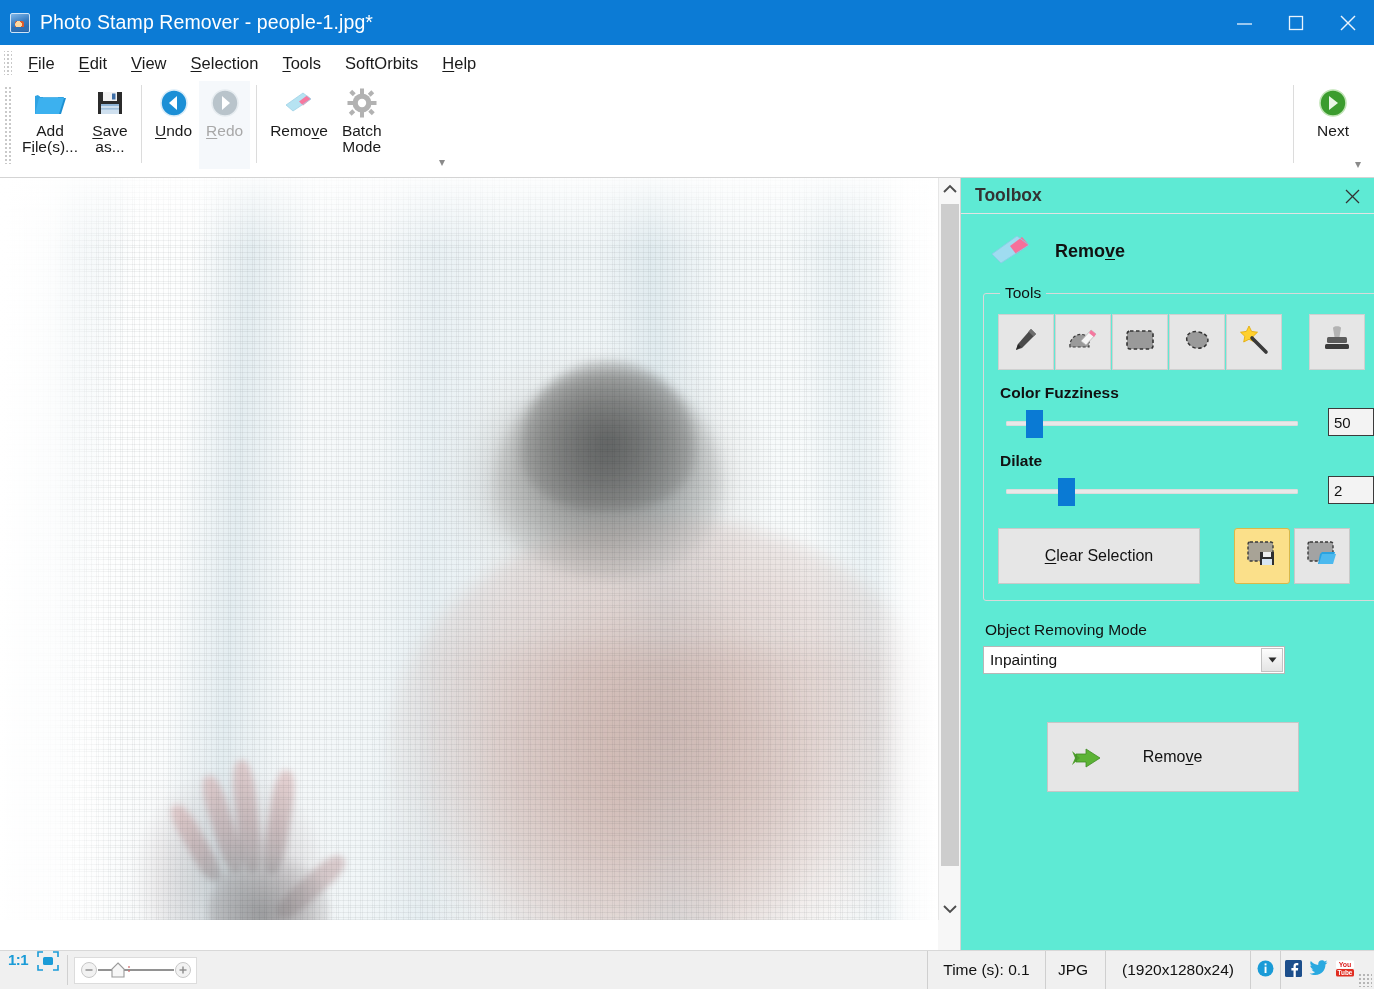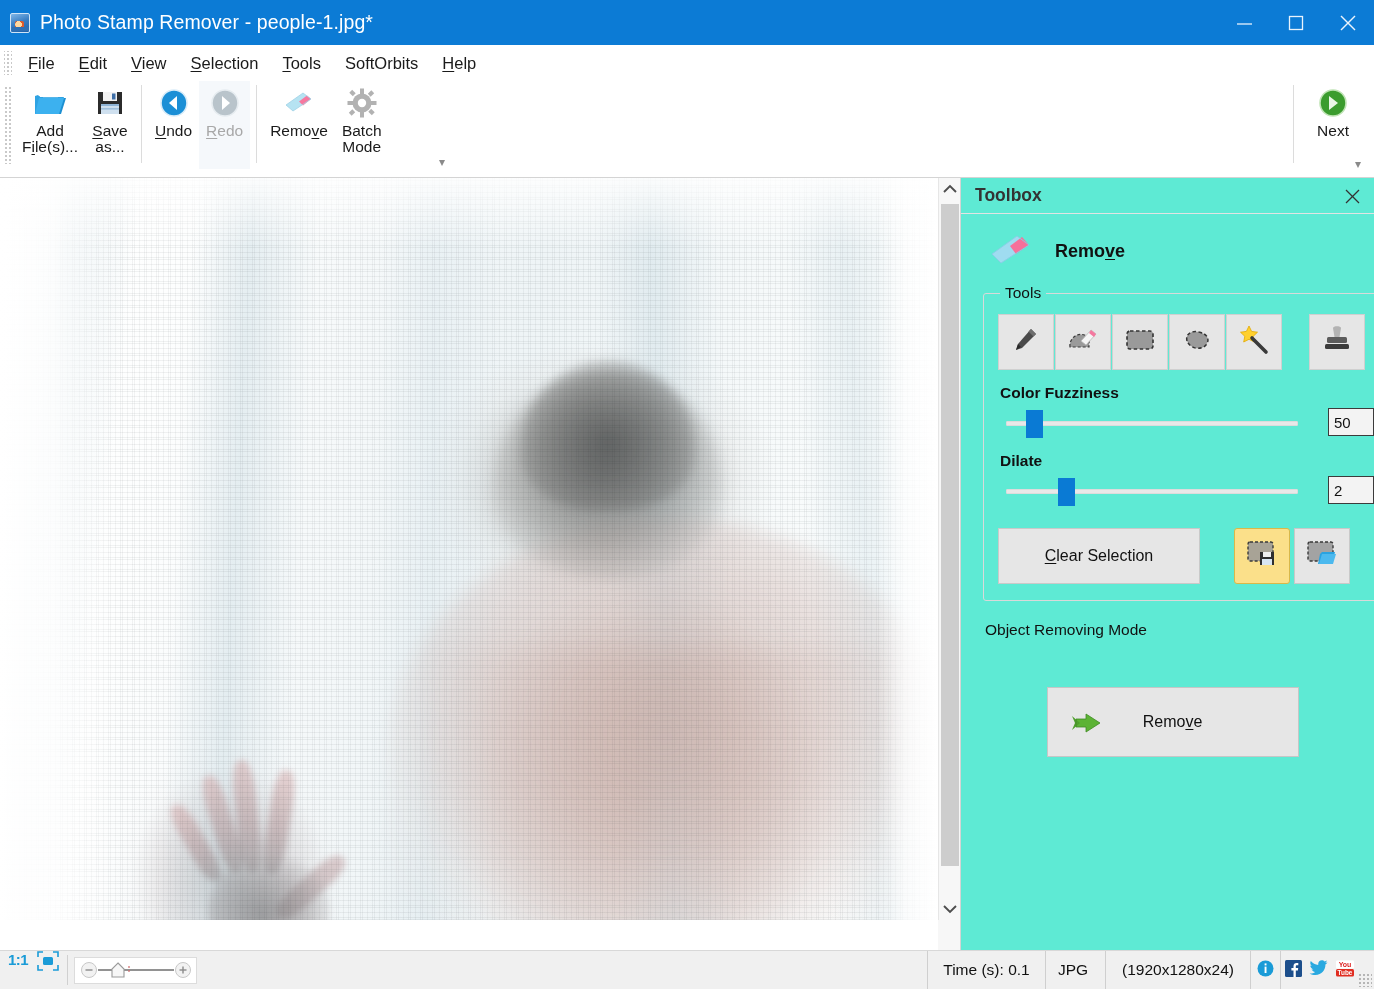--- a/index.html
+++ b/index.html
@@ -623,20 +623,28 @@
                   <path d="M14 14 L16 12 L29 12 L26 24 L12 24 Z" fill="#2aa3e0"></path>
                   <path d="M16 14 L30 14 L27 24 L13 24 Z" fill="#4cb9ee"></path>
                 </svg>
               </span>
             </div>
           </div>
         </div>
       </fieldset>
 
       <div class="mode-label">Object Removing Mode</div>
+      <div class="combo">
+        <span>Inpainting</span>
+        <span class="combo-arrow">
+          <svg width="9" height="6" viewBox="0 0 9 6">
+              <path d="M0.5 0.5 L4.5 5.5 L8.5 0.5 Z" fill="#2b2b2b"></path>
+            </svg>
+        </span>
+      </div>
 
       <div class="remove-btn-wrap">
         <div class="remove-btn">
           <span class="ra">
             <svg width="42" height="30" viewBox="0 0 42 30">
               <path d="M16 6 L30 15 L16 24 L16 19 L6 19 L6 11 L16 11 Z" fill="#5cb335"></path>
               <path d="M2 8 L10 15 L2 22 L5 15 Z" fill="#4f9f2d"></path>
               <path d="M16 6 L30 15 L16 24 L16 19 L6 19 L6 11 L16 11 Z" fill="none" stroke="#3f8c23" stroke-width="0.8"></path>
             </svg>
           </span>

